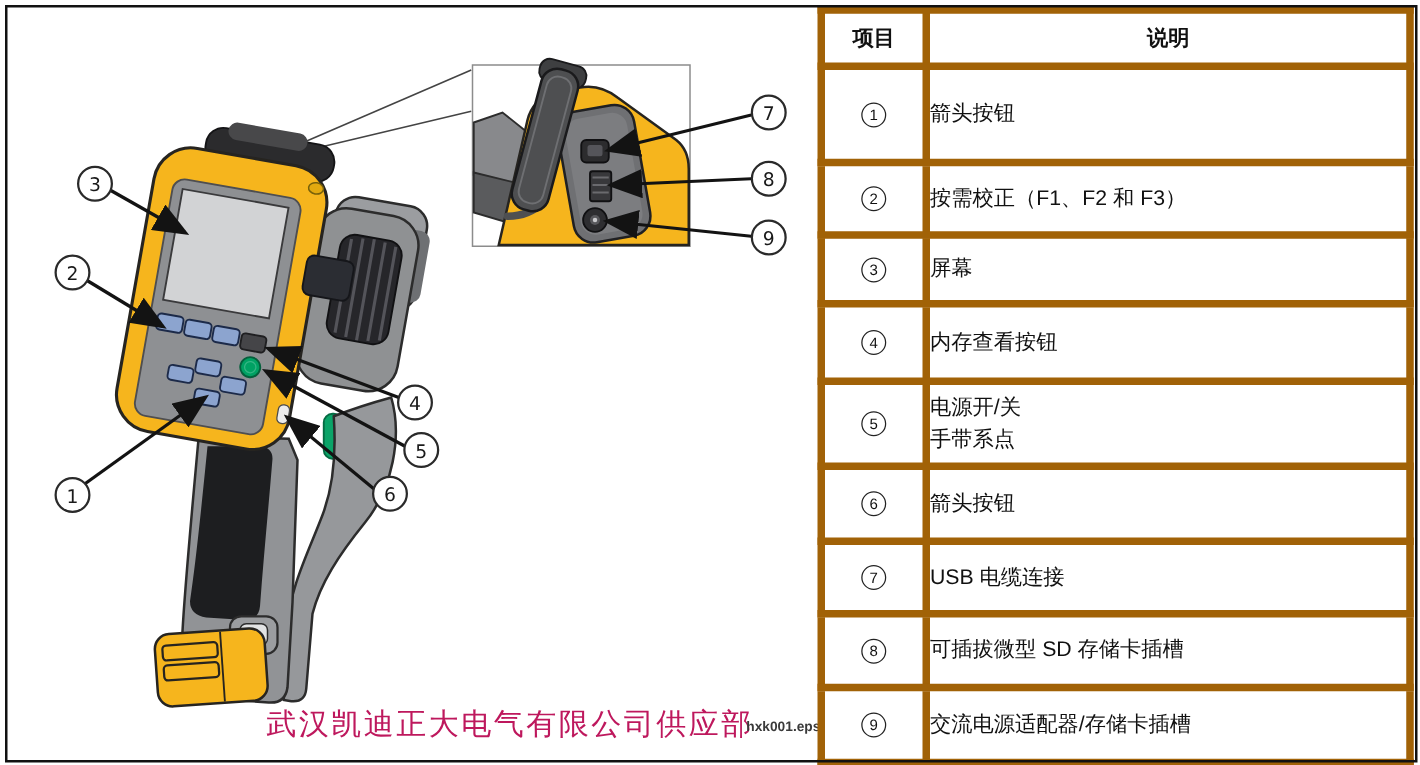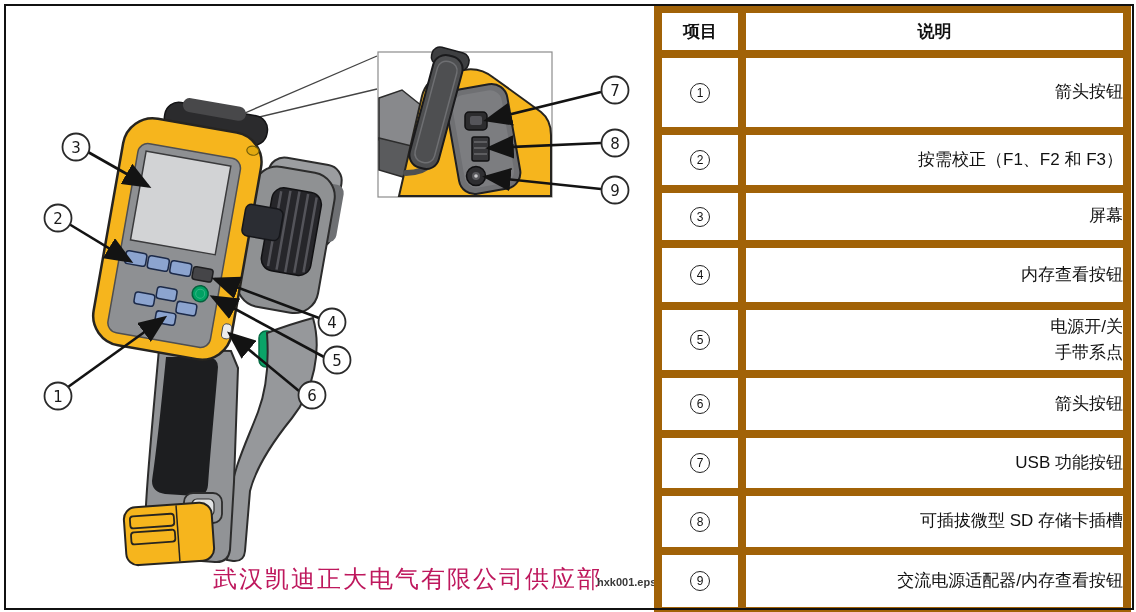--- a/index.html
+++ b/index.html
@@ -11,24 +11,24 @@
   #figure-svg{position:absolute;left:0;top:0;}
   .callout-num{font-family:"DejaVu Sans","Liberation Sans",sans-serif;font-size:15px;fill:#1a1a1a;
                text-anchor:middle;dominant-baseline:central;}
   #supplier-caption{position:absolute;left:213px;top:563px;font-size:24px;letter-spacing:2px;
                     color:#be185d;white-space:nowrap;font-family:Liberation Serif, serif;}
   #eps-label{position:absolute;left:597px;top:576px;font-size:11px;font-weight:bold;
              color:#3a3a3a;white-space:nowrap;}
   
   .parts-table{position:absolute;left:654px;top:5px;width:477px;border-collapse:collapse;
                table-layout:fixed;}
-  .parts-table th,.parts-table td{border:8px solid #a16207;padding:0;}
+  .parts-table th,.parts-table td{border:6px solid #a16207;padding:0;}
   .parts-table th{font-size:17px;font-weight:bold;text-align:center;color:#111;}
   .num-cell{text-align:center;vertical-align:middle;}
-  .desc-cell{font-size:17px;color:#111;padding-left:8px;vertical-align:middle;text-align:right;
+  .desc-cell{font-size:17px;color:#111;padding-left:8px;vertical-align:middle;text-align:left;
              line-height:1.55;border-radius:11px;}
   .circle-num{display:inline-flex;width:20px;height:20px;border:1.3px solid #222;
               border-radius:50%;align-items:center;justify-content:center;
               font-size:12px;color:#111;box-sizing:border-box;}
 </style>
 </head>
 <body>
 
 <div id="stage">
 
@@ -224,27 +224,27 @@
           <div>电源开/关</div>
           <div>手带系点</div>
         </td>
       </tr>
       <tr style="height:60px">
         <td class="num-cell"><span class="circle-num">6</span></td>
         <td class="desc-cell">箭头按钮</td>
       </tr>
       <tr style="height:58px">
         <td class="num-cell"><span class="circle-num">7</span></td>
-        <td class="desc-cell">USB 功能按钮</td>
+        <td class="desc-cell">USB 电缆连接</td>
       </tr>
       <tr style="height:59px">
         <td class="num-cell"><span class="circle-num">8</span></td>
         <td class="desc-cell">可插拔微型 SD 存储卡插槽</td>
       </tr>
       <tr style="height:60px">
         <td class="num-cell"><span class="circle-num">9</span></td>
-        <td class="desc-cell">交流电源适配器/内存查看按钮</td>
+        <td class="desc-cell">交流电源适配器/存储卡插槽</td>
       </tr>
     </tbody>
   </table>
 
   <div id="page-border"></div>
 </div>
 
 </body></html>

